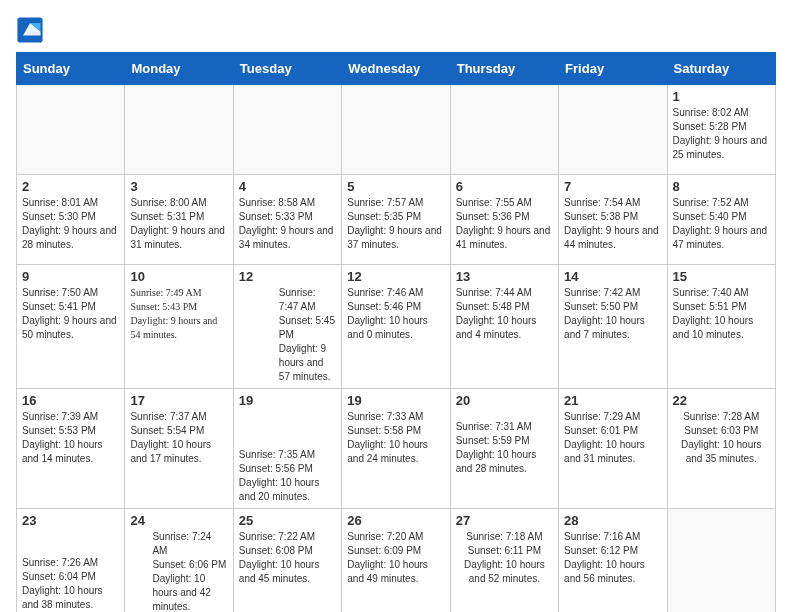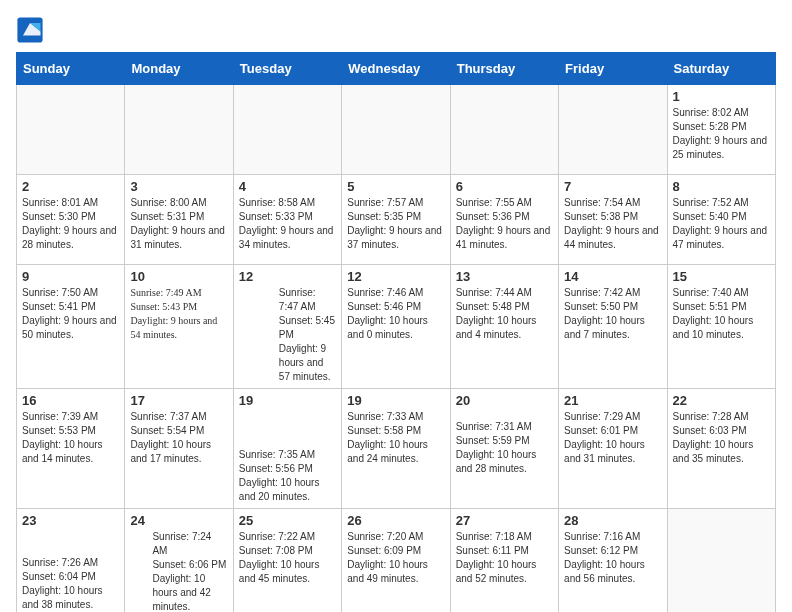--- a/index.html
+++ b/index.html
@@ -254,53 +254,53 @@
 Daylight: 10 hours and 28 minutes.</div>
         </td>
         <td>
           <span class="day-number">21</span>
           <div class="day-info" style="white-space: pre-wrap;">Sunrise: 7:29 AM
 Sunset: 6:01 PM
 Daylight: 10 hours and 31 minutes.</div>
         </td>
         <td>
           <span class="day-number">22</span>
-          <div class="day-info" style="white-space: pre-wrap;">Sunrise: 7:28 AM
+          <div class="day-info" style="white-space: pre-wrap; text-align: center;">Sunrise: 7:28 AM
 Sunset: 6:03 PM
 Daylight: 10 hours and 35 minutes.</div>
         </td>
       </tr>
       <tr>
         <td>
           <span class="day-number">23</span>
           <div class="day-info" style="white-space: pre-wrap; margin-top: 28px;">Sunrise: 7:26 AM
 Sunset: 6:04 PM
 Daylight: 10 hours and 38 minutes.</div>
         </td>
         <td>
           <span class="day-number">24</span>
           <div class="day-info" style="white-space: pre-wrap; margin-left: 22px;">Sunrise: 7:24 AM
 Sunset: 6:06 PM
 Daylight: 10 hours and 42 minutes.</div>
         </td>
         <td>
           <span class="day-number">25</span>
           <div class="day-info" style="white-space: pre-wrap;">Sunrise: 7:22 AM
-Sunset: 7:08 PM
+Sunset: 6:08 PM
 Daylight: 10 hours and 45 minutes.</div>
         </td>
         <td>
           <span class="day-number">26</span>
           <div class="day-info" style="white-space: pre-wrap;">Sunrise: 7:20 AM
 Sunset: 6:09 PM
 Daylight: 10 hours and 49 minutes.</div>
         </td>
         <td>
           <span class="day-number">27</span>
-          <div class="day-info" style="white-space: pre-wrap;">Sunrise: 7:18 AM
+          <div class="day-info" style="white-space: pre-wrap; text-align: center;">Sunrise: 7:18 AM
 Sunset: 6:11 PM
 Daylight: 10 hours and 52 minutes.</div>
         </td>
         <td>
           <span class="day-number">28</span>
           <div class="day-info" style="white-space: pre-wrap;">Sunrise: 7:16 AM
 Sunset: 6:12 PM
 Daylight: 10 hours and 56 minutes.</div>
         </td>
         <td class="empty"></td>

